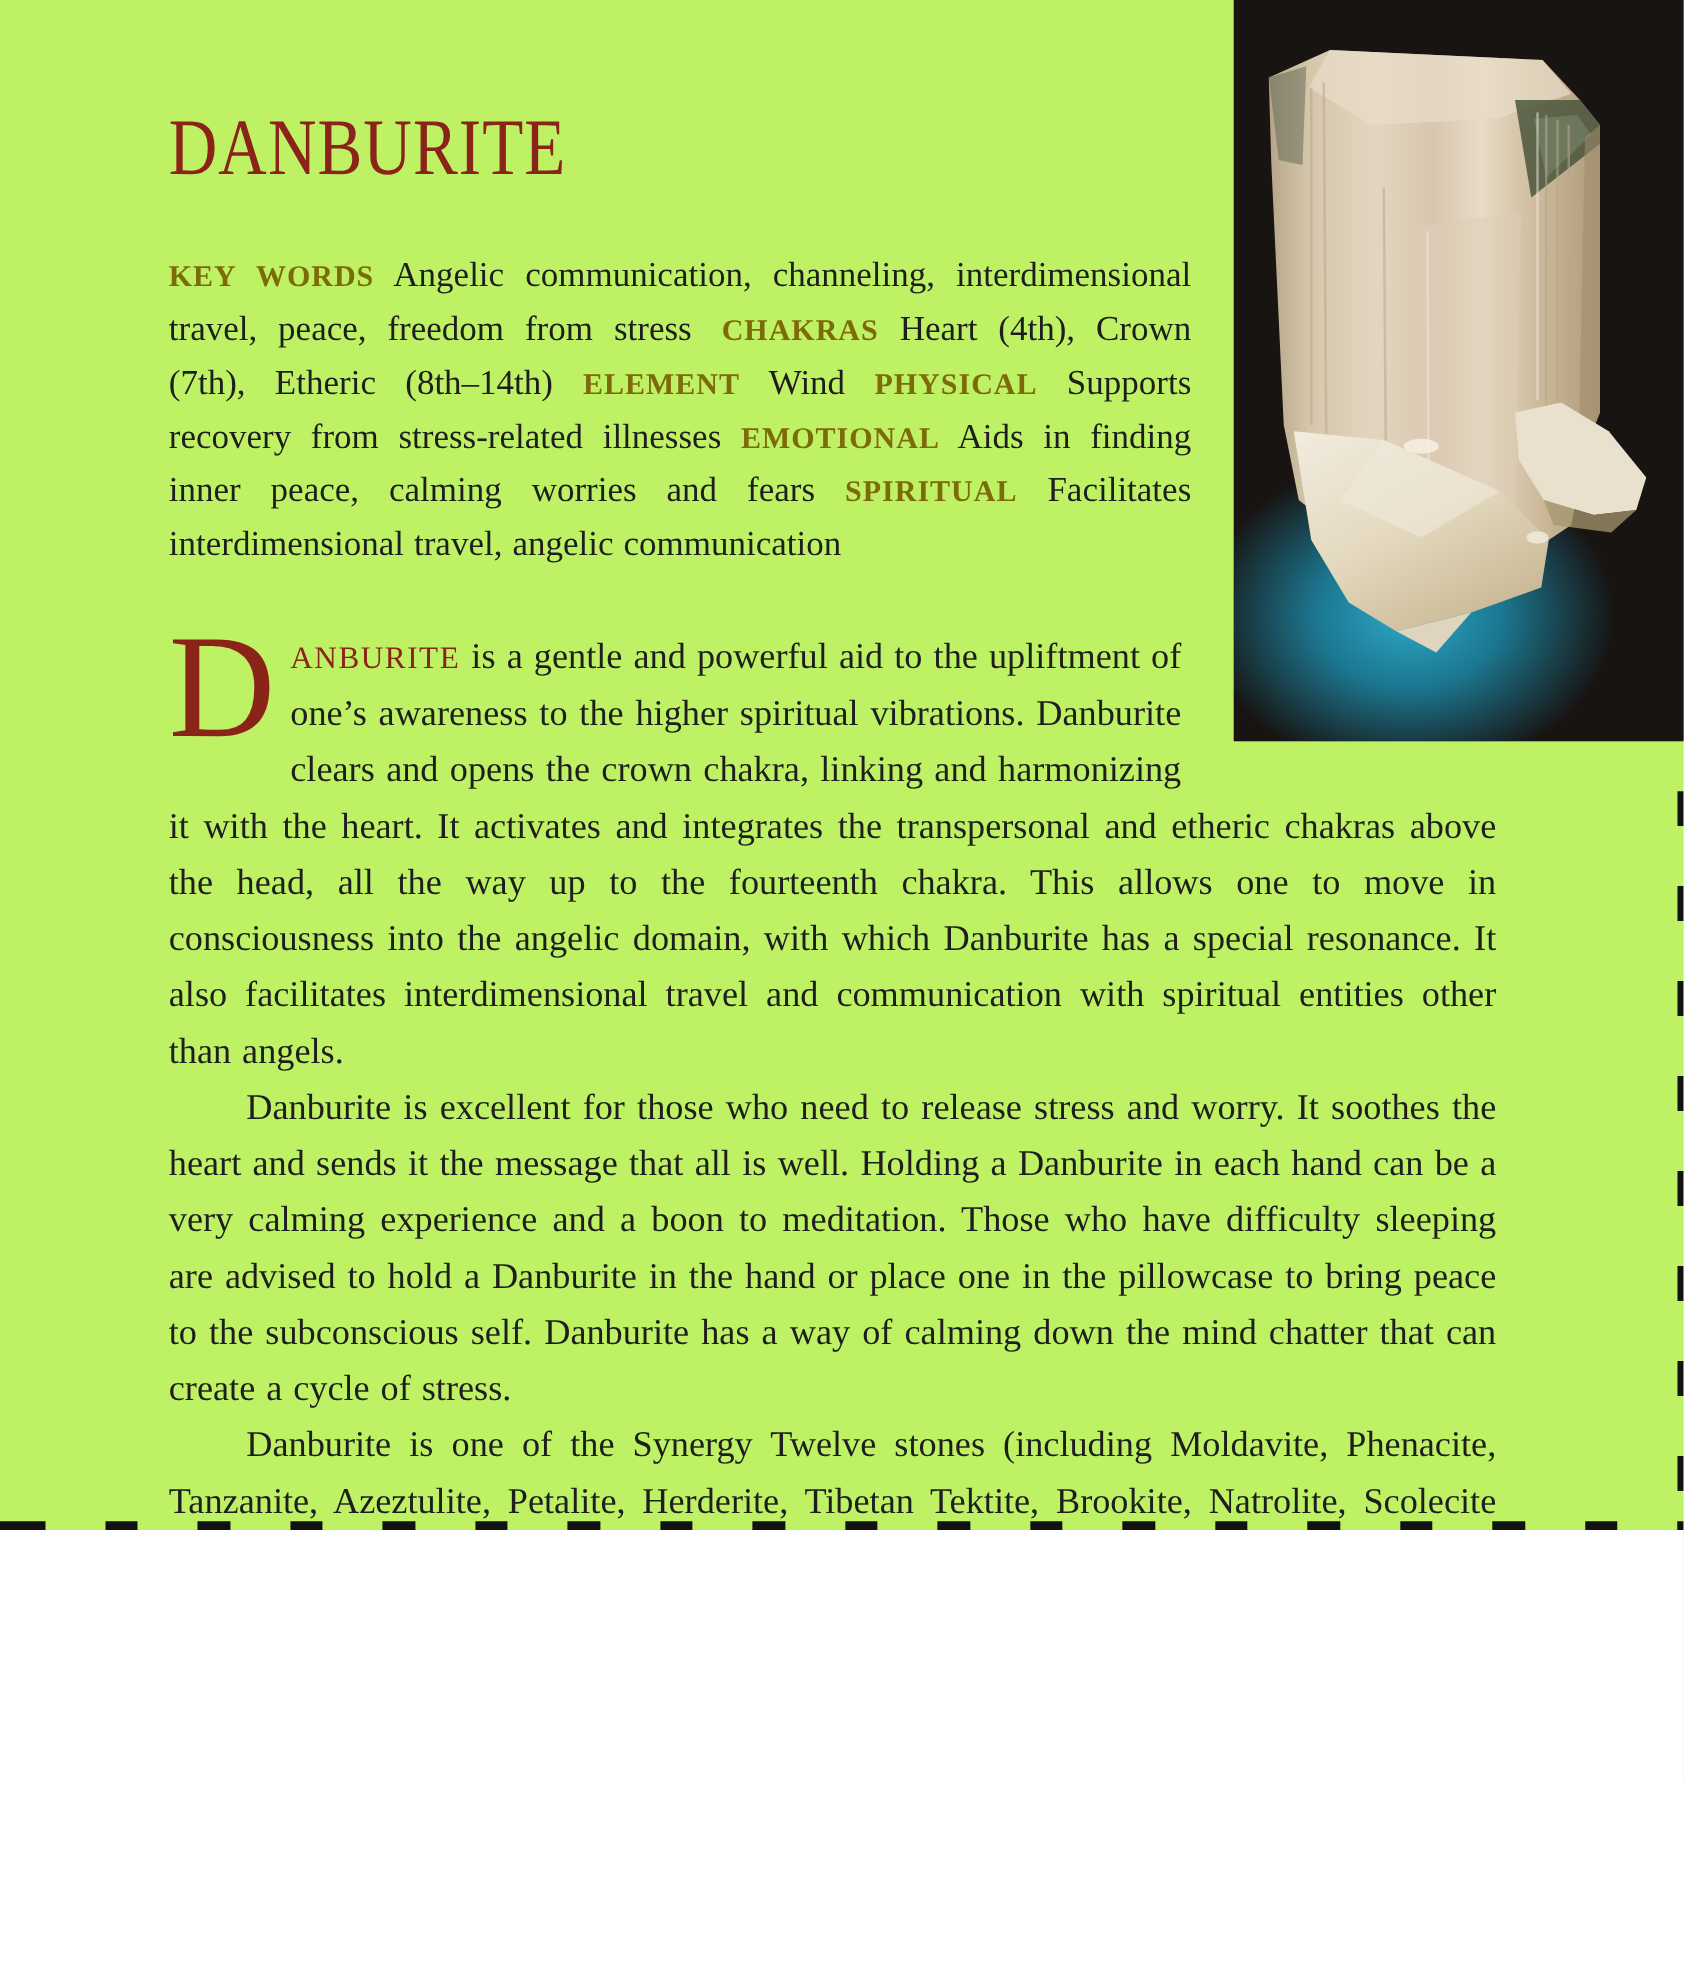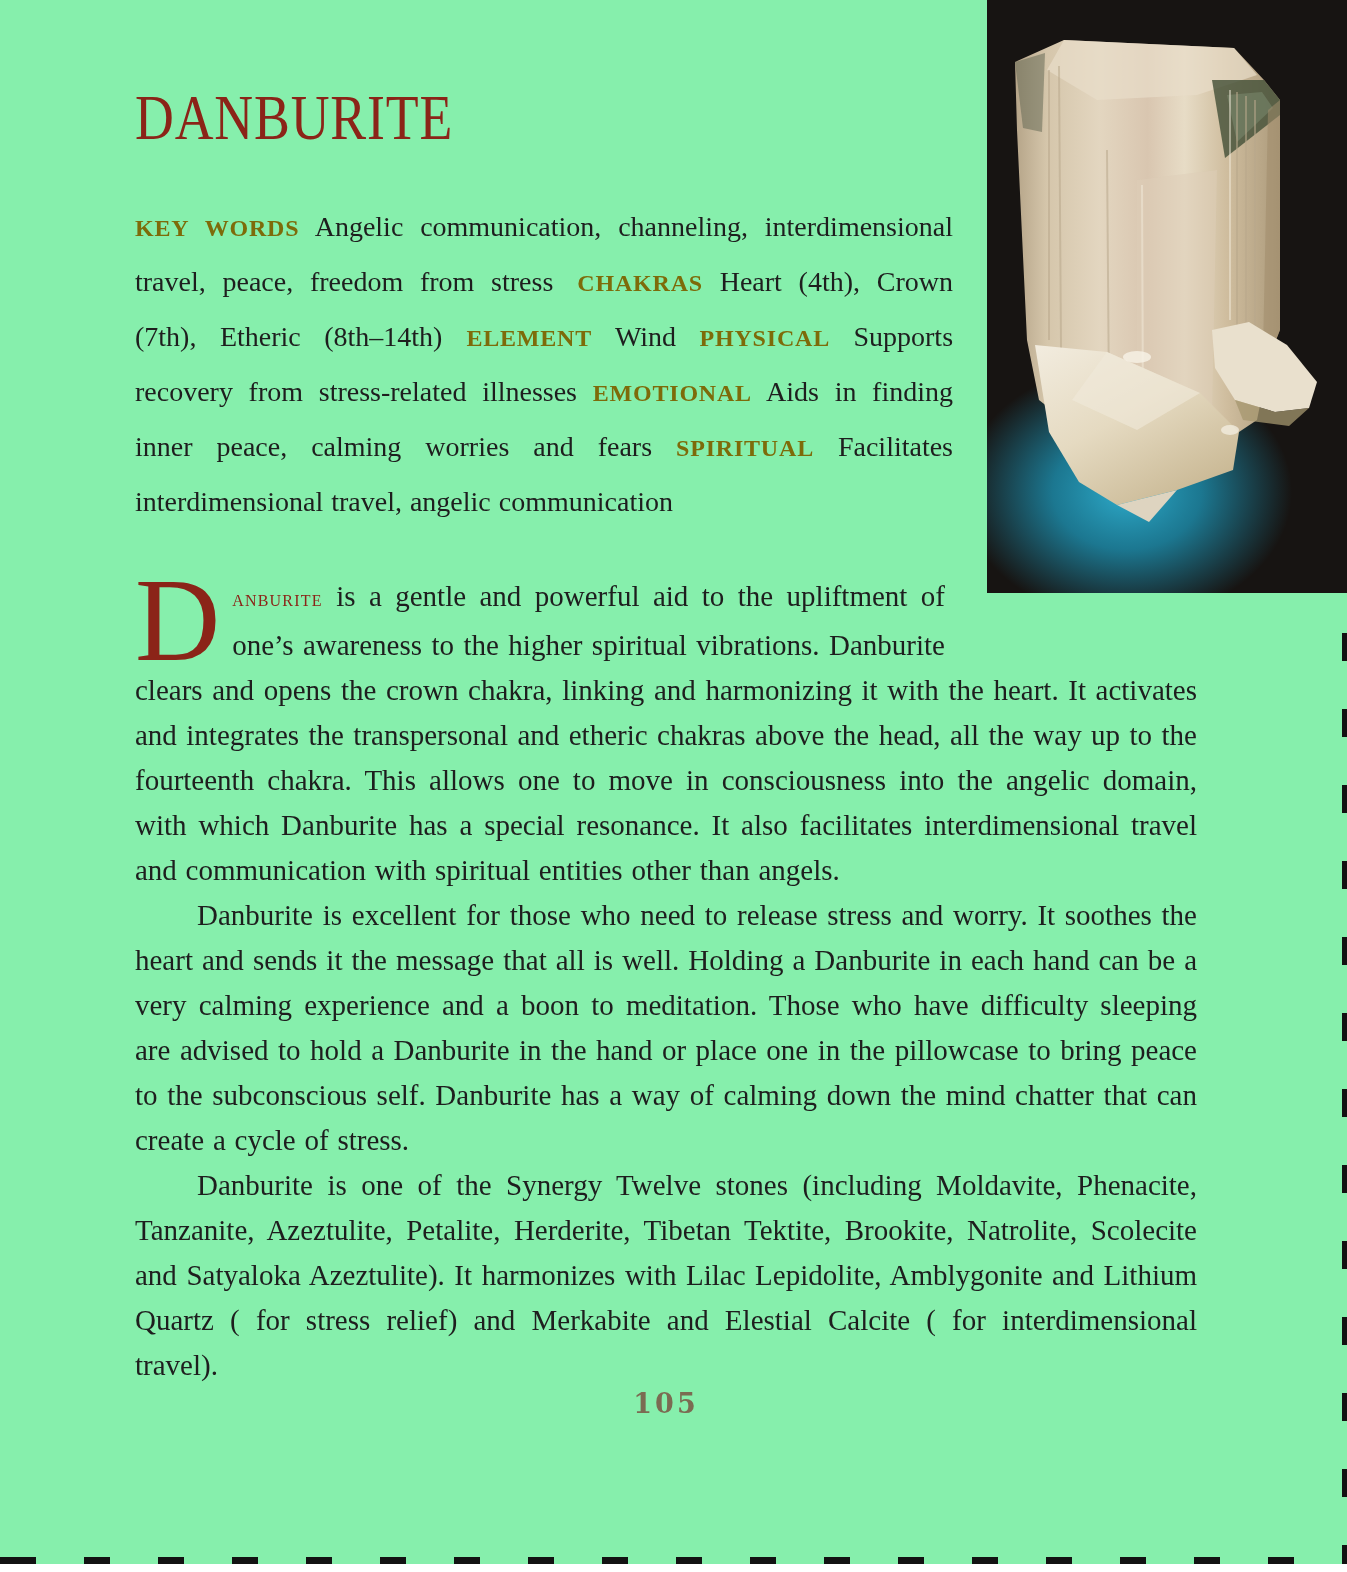--- a/index.html
+++ b/index.html
@@ -1,56 +1,56 @@
 <!DOCTYPE html>
 <html><head>
 <meta charset="utf-8">
 <style>
   html,body { margin:0; padding:0; background:#ffffff; }
   .page {
     position:relative;
-    width:1347px; height:1564px;
-    background:#86efac;
+    width:1347px; height:1224px;
+    background:#bef264;
     font-family:"Liberation Serif","DejaVu Serif",serif;
     overflow:hidden;
   }
   .content {
     position:absolute; left:135px; top:0; width:1062px;
   }
   .title {
     margin:0; padding-top:88px;
     font-size:64px; line-height:60px; font-weight:normal;
     color:#8b2418; letter-spacing:1px;
     transform:scaleX(0.84); transform-origin:left top;
     white-space:nowrap;
   }
   .keywords {
     margin:52px 0 12px 0; width:818px;
-    font-size:28px; line-height:53px; color:#1e1e1e;
+    font-size:28px; line-height:42px; color:#1e1e1e;
     text-align:justify; word-spacing:1px;
   }
   .kw-label {
     font-weight:bold; color:#7d6b0a;
     font-size:24px; letter-spacing:0.8px;
   }
   .kw-gap { display:inline-block; width:24px; }
   .body-para {
     margin:0; font-size:29px; line-height:45px; color:#1e1e1e;
     text-align:justify; word-spacing:1.5px;
   }
   .para1 { margin-top:46px; }
   .para-indent { text-indent:62px; }
   .photo-push { float:right; width:252px; height:92px; }
   .dropcap {
     float:left; color:#8b2418;
     font-size:118px; line-height:90px;
     padding:2px 12px 0 0; font-weight:normal;
   }
   .lead-word {
-    color:#8b2418; font-size:16px; letter-spacing:1.2px; font-weight:normal;
+    color:#8b2418; font-size:25px; letter-spacing:1.2px; font-weight:normal;
   }
   .page-number {
     text-align:center;
     color:#7b6b52; font-size:27px; font-weight:bold; letter-spacing:3px;
     font-family:"DejaVu Serif","Liberation Serif",serif;
   }
   .photo {
     position:absolute; left:987px; top:0; width:360px; height:593px;
     background:#171412;
   }

